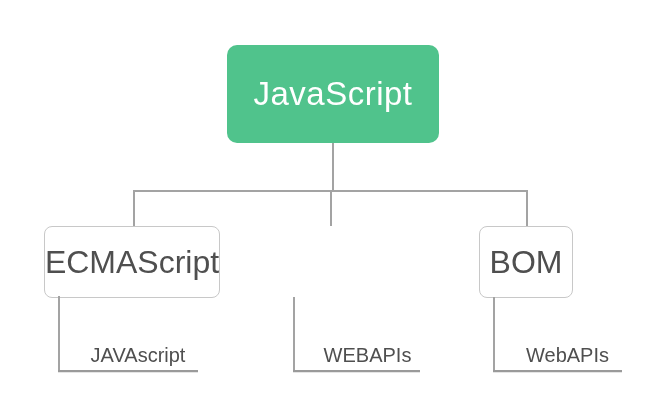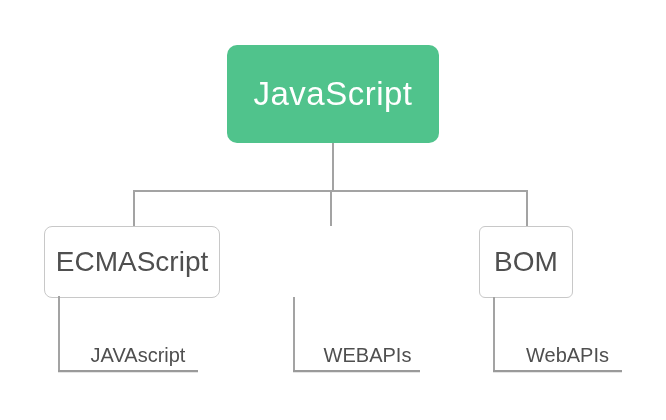--- a/index.html
+++ b/index.html
@@ -33,27 +33,27 @@
   .child-node {
     position: absolute;
     top: 226px;
     background: #ffffff;
     border: 1px solid var(--node-border, #c8c8c8);
     border-radius: 8px;
     color: var(--node-text, #4f4f4f);
     display: flex;
     align-items: center;
     justify-content: center;
-    font-size: 28px;
+    font-size: 32px;
     box-sizing: border-box;
     cursor: default;
   }
   .node-ecmascript { left: 44px;  width: 176px; height: 72px; }
   .node-dom        { left: 279px; width: 99px;  height: 72px; }
-  .node-bom        { left: 479px; width: 94px;  height: 72px; border-radius: 6px; }
+  .node-bom        { left: 479px; width: 94px;  height: 72px; }
   
   .line {
     position: absolute;
     background: var(--connector, #a3a3a3);
   }
   .v-root  { left: 332px; top: 143px; width: 1.5px; height: 48px; }
   .h-main  { left: 133px; top: 190px; width: 394px; height: 1.5px; }
   .v-drop1 { left: 133px; top: 190px; width: 1.5px; height: 36px; }
   .v-drop2 { left: 330px; top: 190px; width: 1.5px; height: 36px; }
   .v-drop3 { left: 526px; top: 190px; width: 1.5px; height: 36px; }

